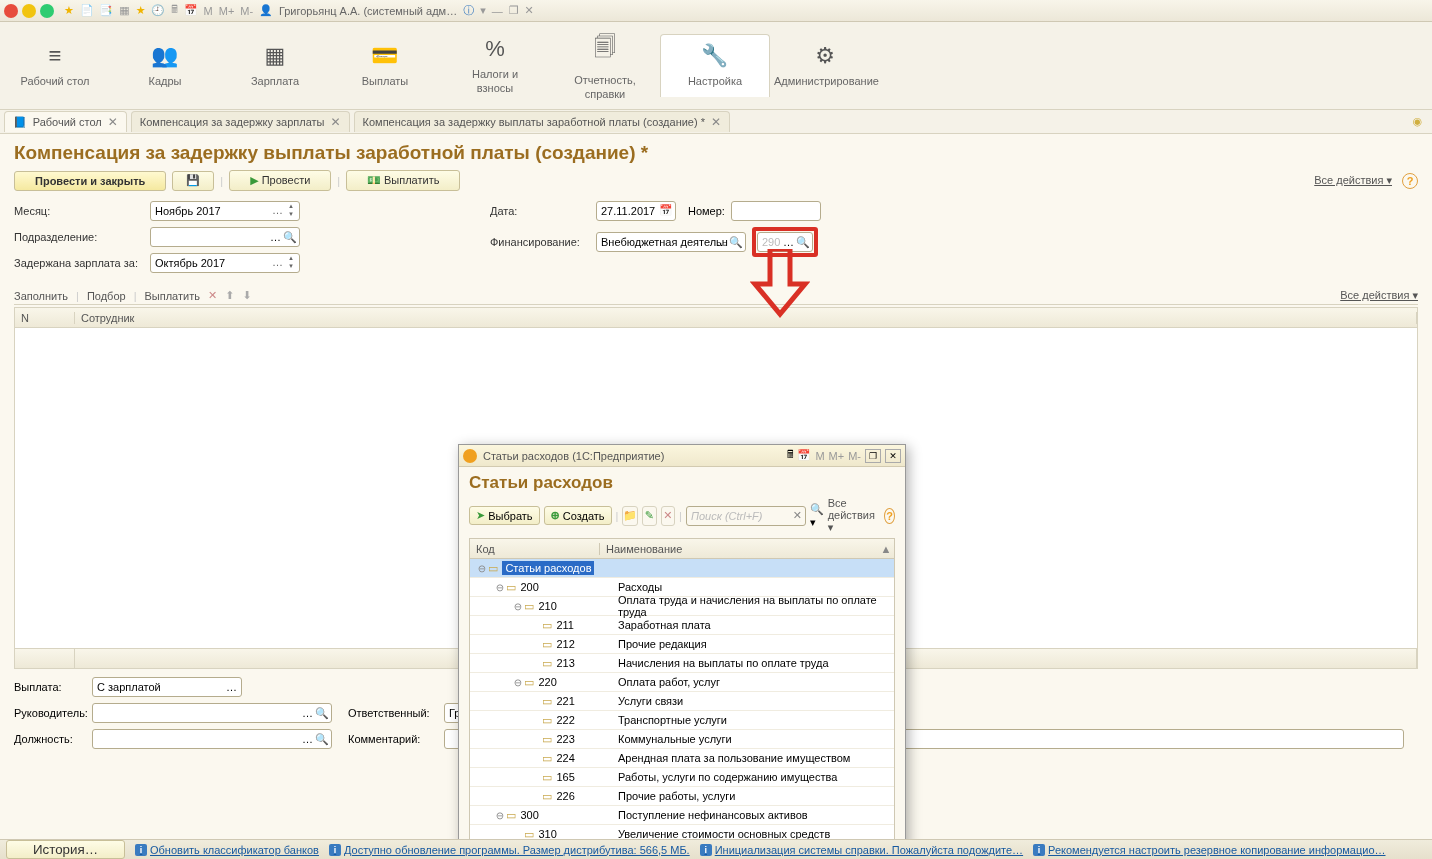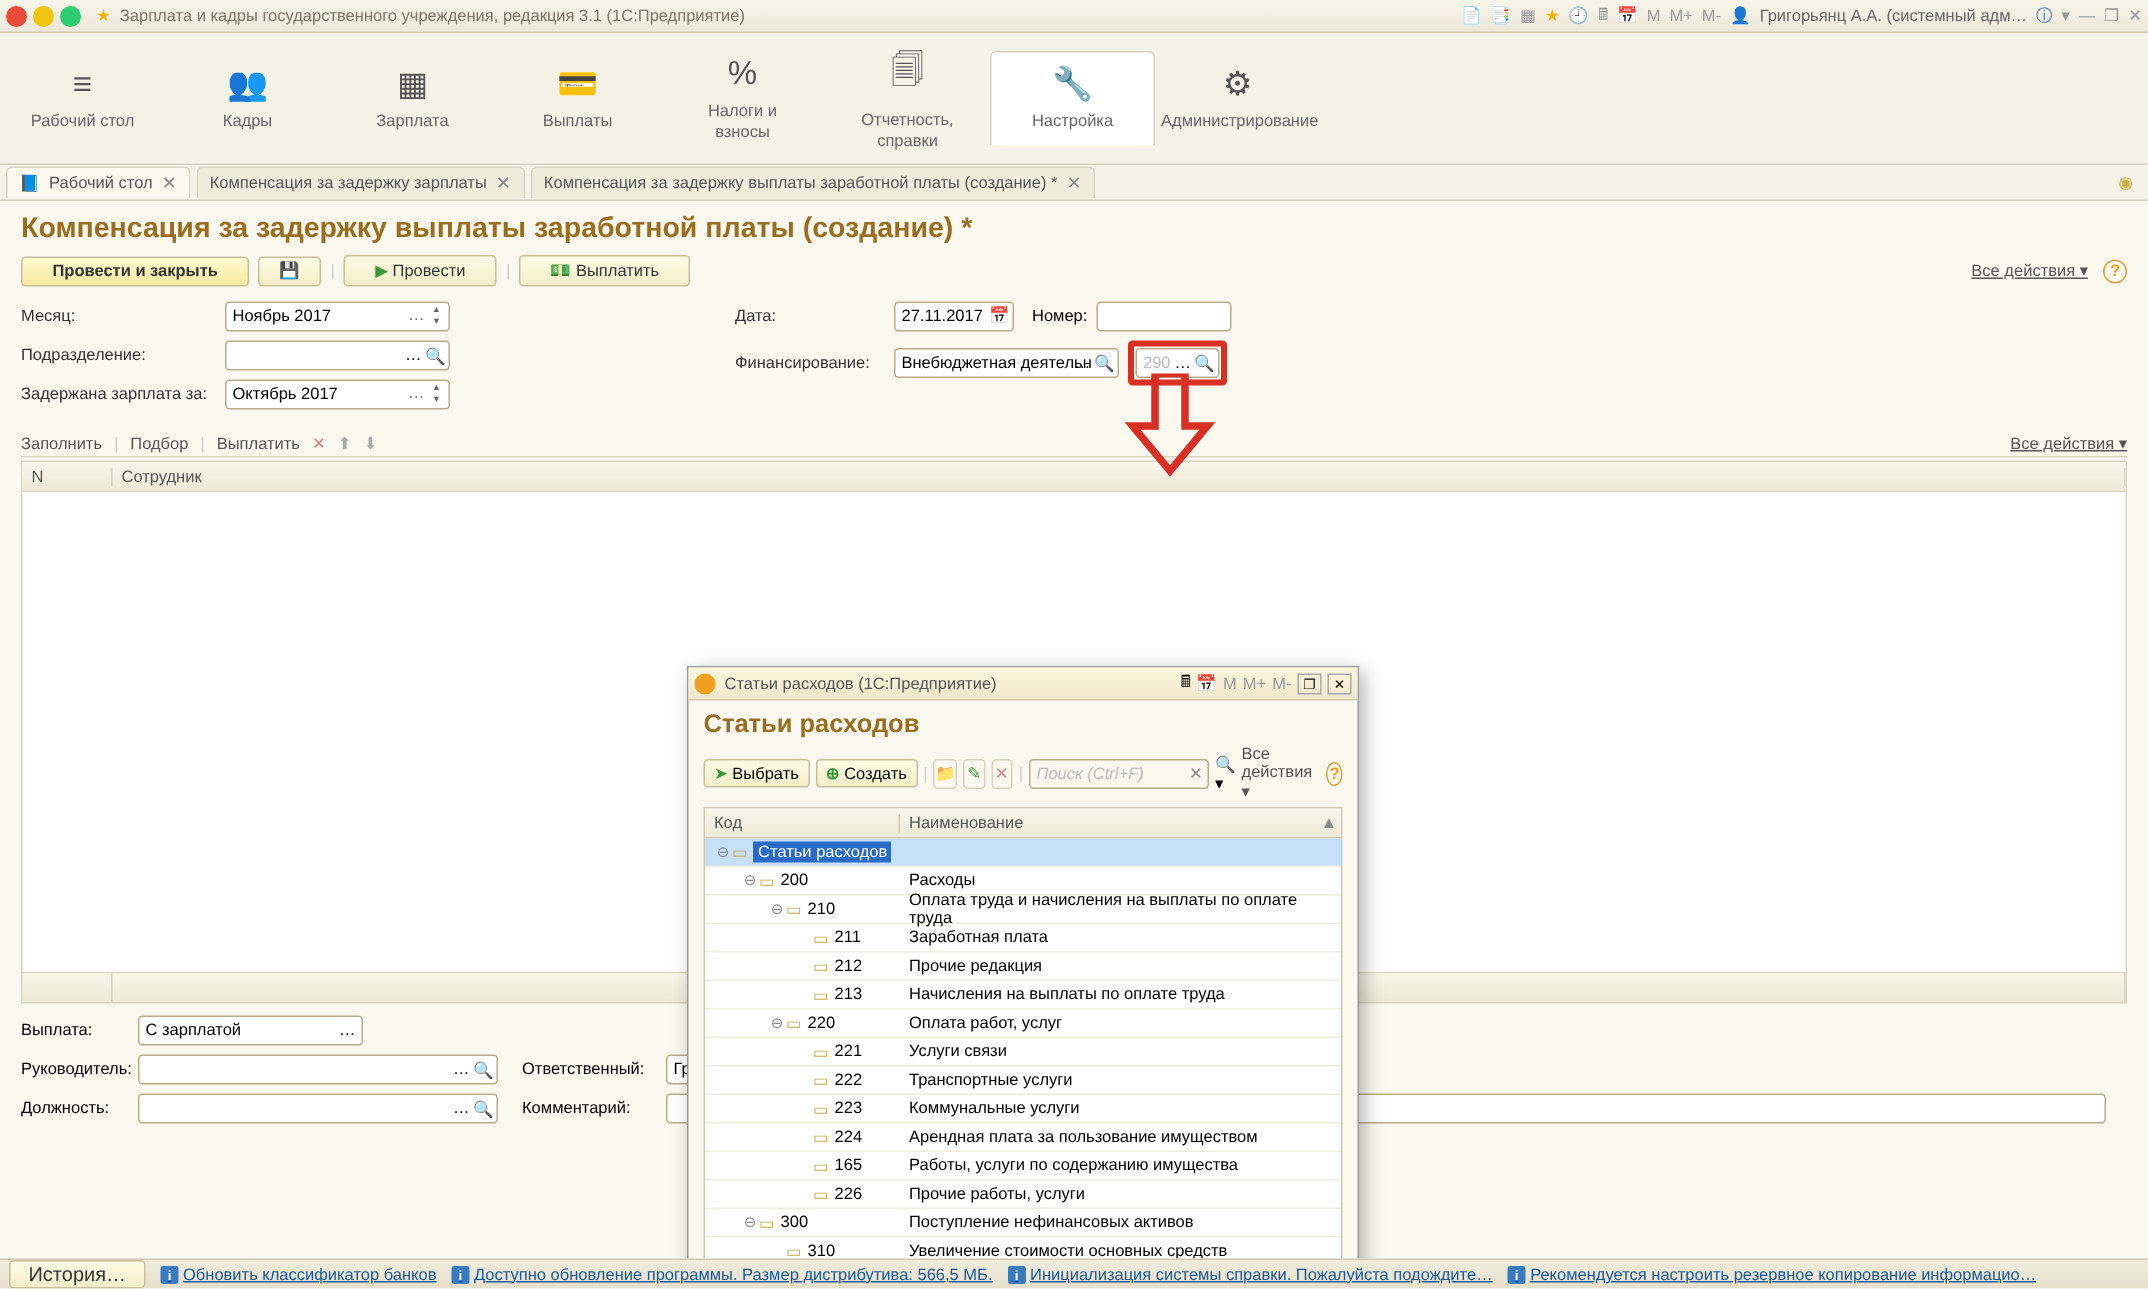--- a/index.html
+++ b/index.html
@@ -96,44 +96,43 @@
 .modal-tb .search-box .xbtn { position: absolute; right: 3px; color: #888; font-style: normal; }
 .modal-tb .link2 { color: #555; cursor: pointer; }
 
 .modal-table { border: 1px solid #cfc8b3; background: #fff; }
 .modal-table .mth { display: flex; background: linear-gradient(#f9f6ea, #eee9d7); border-bottom: 1px solid #cfc8b3; height: 20px; align-items: center; }
 .modal-table .mth .mc1 { width: 130px; padding-left: 6px; border-right: 1px solid #cfc8b3; color: #555; }
 .modal-table .mth .mc2 { flex: 1; padding-left: 6px; color: #555; }
 .modal-table .mth .mc3 { width: 16px; text-align: center; color: #888; }
 .modal-table .mrow { display: flex; height: 19px; align-items: center; border-bottom: 1px solid #f0ece0; }
 .modal-table .mrow .cell1 { width: 130px; display: flex; align-items: center; }
-.modal-table .mrow .cell2 { flex: 1; padding-left: 6px; }
+.modal-table .mrow .cell2 { flex: 1; padding-left: 6px; margin-left: 12px; }
 .modal-table .mrow.selected { background: #c7dff7; }
 .modal-table .mrow.selected .highlighted { background: #2a6bc6; color: #fff; padding: 1px 3px; }
 .tree-toggle { width: 12px; text-align: center; color: #888; cursor: pointer; font-size: 10px; }
 .tree-spacer { display: inline-block; }
 .folder-ic { color: #c9a94f; margin-right: 4px; }
 
 
 .statusbar { position: absolute; bottom: 0; left: 0; right: 0; height: 20px; background: linear-gradient(#f0ecdc, #e6e0cc); border-top: 1px solid #cfc8b3; display: flex; align-items: center; padding: 0 6px; gap: 10px; font-size: 11px; color: #185aa0; }
-.statusbar .sbtn { background: linear-gradient(#fefce6, #f3eec8); border: 1px solid #c8bf98; border-radius: 3px; padding: 1px 12px; cursor: pointer; color: #333; }
+.statusbar .sbtn { background: linear-gradient(#fefce6, #f3eec8); border: 1px solid #c8bf98; border-radius: 3px; padding: 1px 26px; cursor: pointer; color: #333; }
 .statusbar .slink { text-decoration: underline; cursor: pointer; display: flex; align-items: center; gap: 3px; }
 .statusbar .info-i { background: #3a7bc0; color: #fff; width: 12px; height: 12px; border-radius: 2px; display: inline-flex; align-items: center; justify-content: center; font-size: 9px; font-weight: bold; }
 
 .spacer { flex: 1; }
 </style>
 </head>
 <body>
 
 <div class="titlebar">
   <div class="sys-btn sys-red"></div>
   <div class="sys-btn sys-yellow"></div>
   <div class="sys-btn sys-green"></div>
   <span class="star">★</span>
-  <span class="title">Зарплата и кадры государственного учреждения, редакция 3.1 (1С:Предприятие)</span>
   <div class="right-icons">
     <span>📄</span>
     <span>📑</span>
     <span>▦</span>
     <span style="color:#f0b400">★</span>
     <span>🕘</span>
     <span>🖩</span>
     <span style="color:#d08030">📅</span>
     <span class="m-btn">M</span>
     <span class="m-btn">M+</span>

